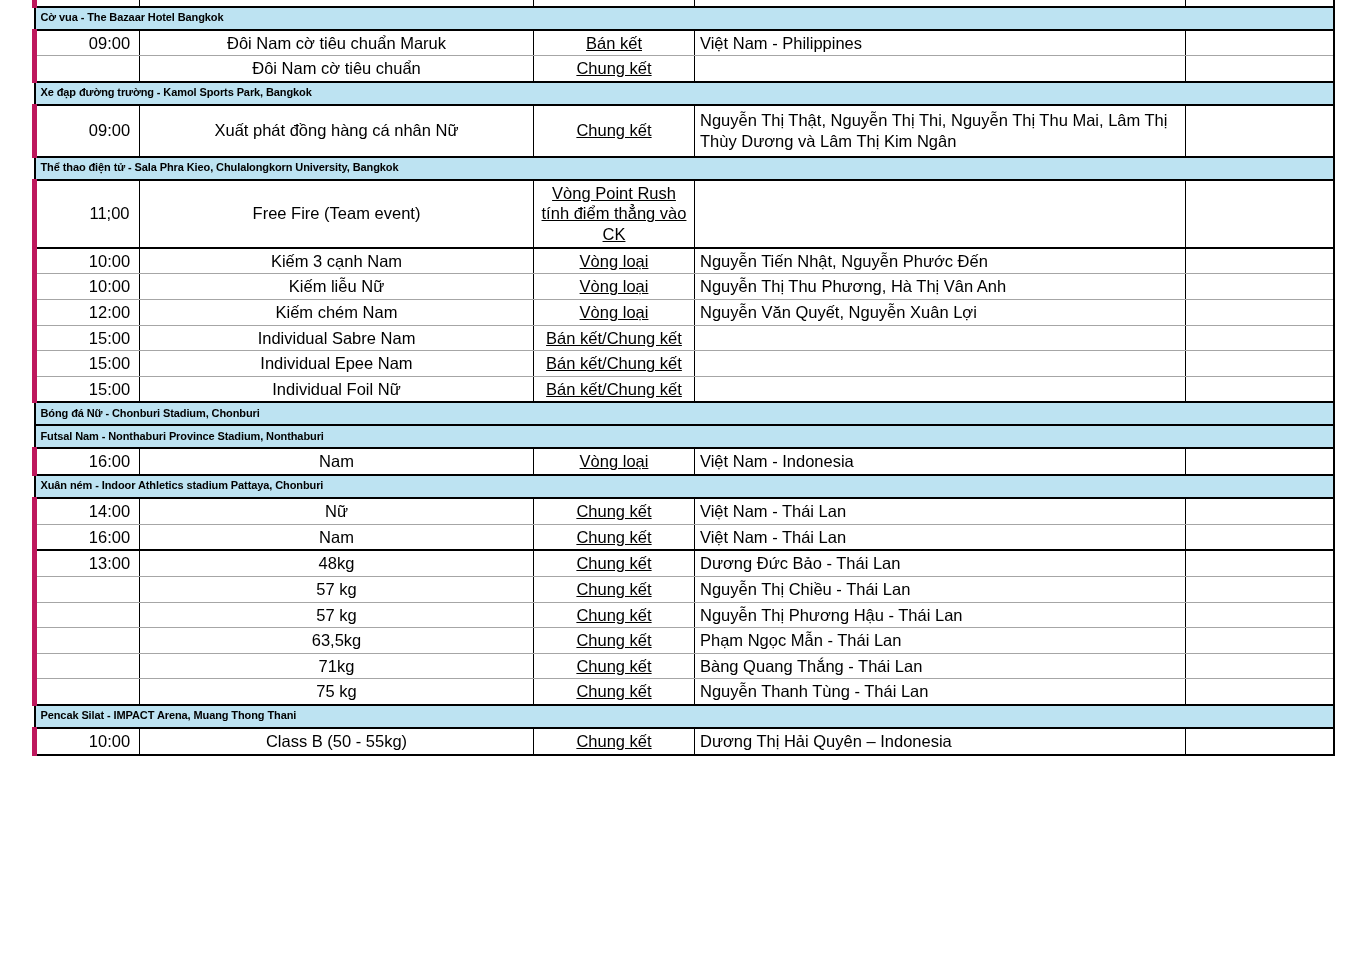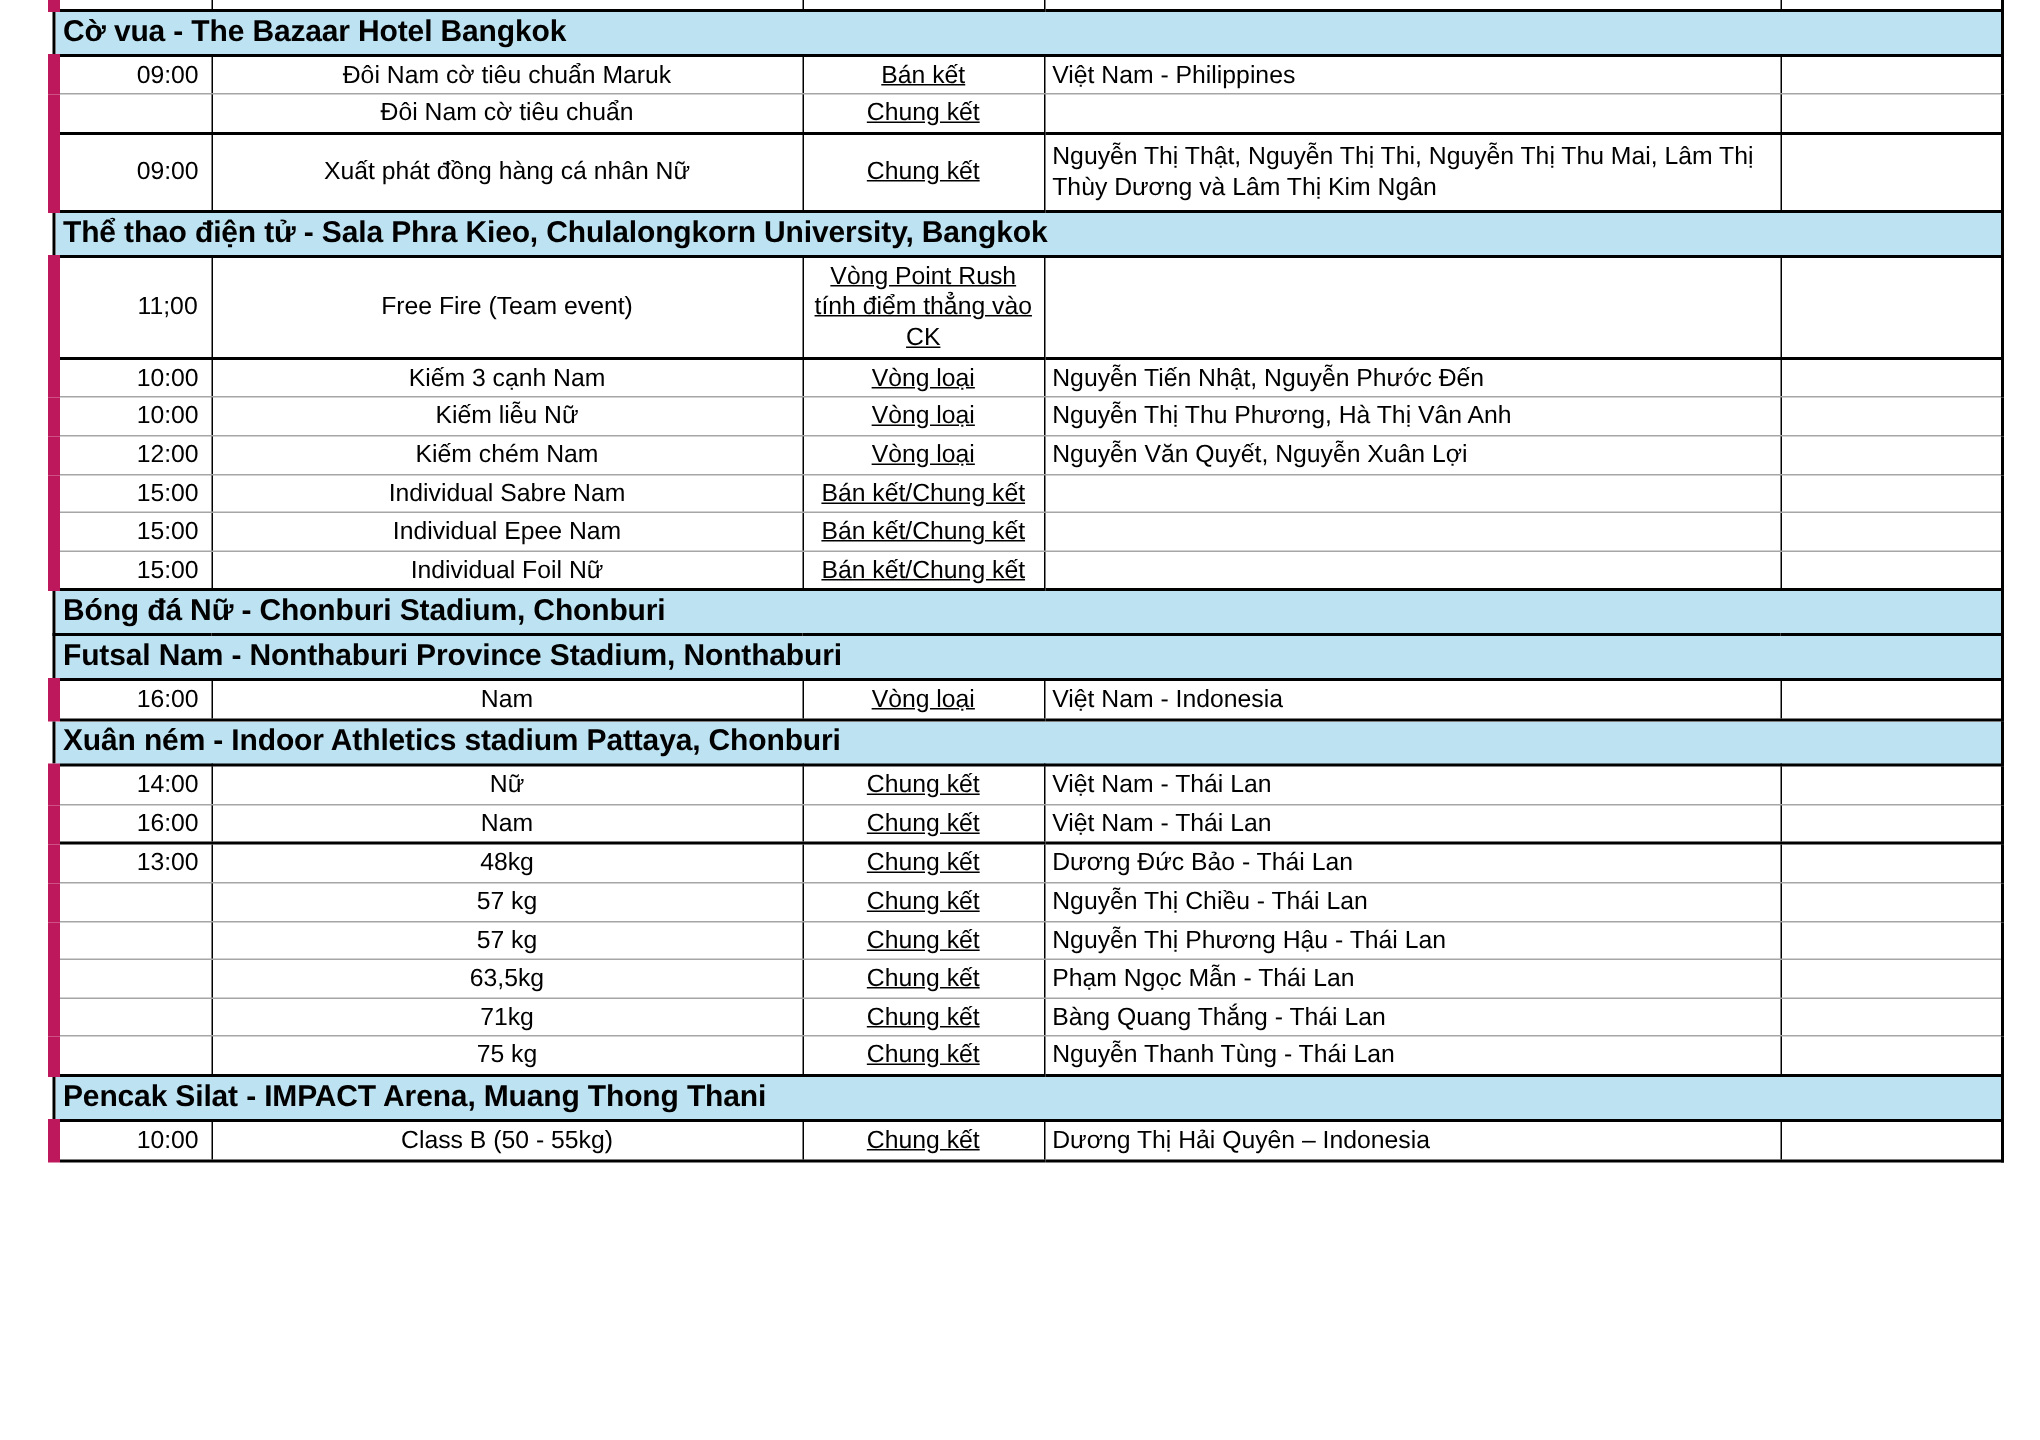--- a/index.html
+++ b/index.html
@@ -52,35 +52,35 @@
     white-space: normal;
   }
 
   td.time    { text-align: center; }
   td.event   { text-align: center; }
   td.round   { text-align: center; text-decoration: underline; }
   td.athlete { text-align: left; }
   td.extra   { text-align: left; }
 
   
-  tr > td:first-child { border-left: 8px solid #be185d; padding-left: 48px; }
+  tr > td:first-child { border-left: 5px solid #be185d; padding-left: 48px; }
   tr > td:last-child  { border-right: 2px solid #000; }
 
   
   tr.section-row td {
     background: #bde3f2;
     font-weight: bold;
     text-align: left;
     border-top: 2px solid #000;
     border-bottom: 2px solid #000;
     border-left: 2px solid #000;
     border-right: 2px solid #000;
     padding: 1px 5px 2px 5px;
     height: 23px;
-    font-size: 20px;
+    font-size: 11px;
     letter-spacing: -0.1px;
   }
 
   
   tr.first-in-section td { border-top: none; }
 
   
   tr.last-in-section td { border-bottom: 2px solid #000; margin-top: 22px; }
 
   tr.tall td { height: 52px; }
@@ -118,20 +118,23 @@
           <td class="athlete">Việt Nam - Philippines</td>
           <td class="extra blank"></td>
         </tr>
         <tr class="last-in-section">
           <td class="time blank"></td>
           <td class="event">Đôi Nam cờ tiêu chuẩn</td>
           <td class="round">Chung kết</td>
           <td class="athlete blank"></td>
           <td class="extra blank"></td>
         </tr>
+        <tr class="section-row">
+          <td colspan="5">Xe đạp đường trường - Kamol Sports Park, Bangkok</td>
+        </tr>
         <tr class="first-in-section last-in-section tall">
           <td class="time">09:00</td>
           <td class="event">Xuất phát đồng hàng cá nhân Nữ</td>
           <td class="round">Chung kết</td>
           <td class="athlete">Nguyễn Thị Thật, Nguyễn Thị Thi, Nguyễn Thị Thu Mai, Lâm Thị Thùy Dương và Lâm Thị Kim Ngân</td>
           <td class="extra blank"></td>
         </tr>
         <tr class="section-row">
           <td colspan="5">Thể thao điện tử - Sala Phra Kieo, Chulalongkorn University, Bangkok</td>
         </tr>

